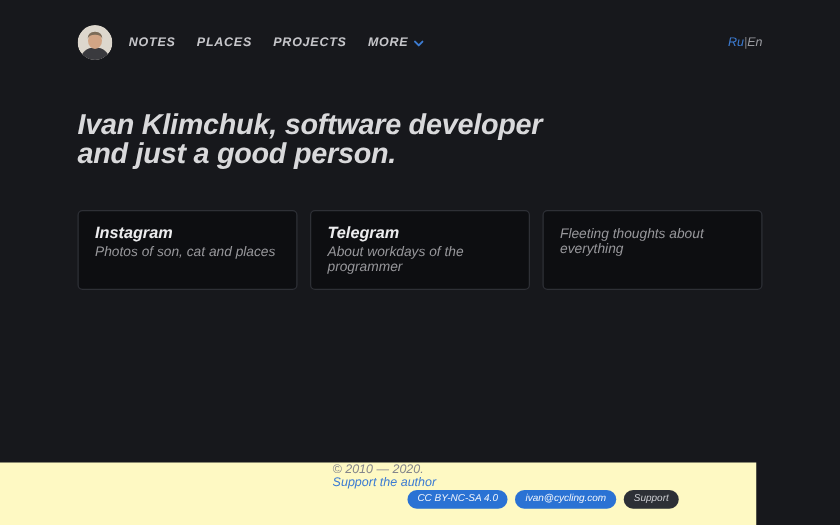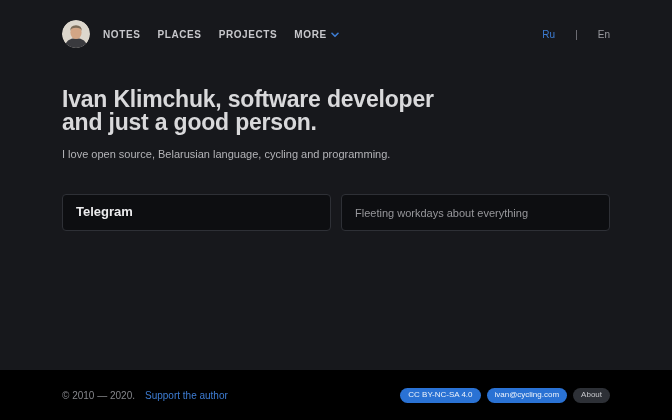--- a/index.html
+++ b/index.html
@@ -7,20 +7,21 @@
   body {
     font-family: "Liberation Sans", "DejaVu Sans", sans-serif;
     background: #17181c;
     position: relative;
     overflow: hidden;
   }
   .page {
     width: 672px; height: 420px;
     position: relative;
     background: #17181c;
+    font-style: italic;
   }
   
   .header {
     display: flex;
     align-items: center;
     padding: 20px 62px 0 62px;
   }
   .avatar {
     width: 28px; height: 28px;
     border-radius: 50%;
@@ -43,21 +44,21 @@
     display: flex;
     align-items: center;
     gap: 4px;
   }
   .chevron { display: inline-flex; margin-top: 1px; }
   .lang {
     margin-left: auto;
     font-size: 10px;
     color: #7d7e84;
     display: flex;
-    gap: 20px;
+    gap: 0;
     align-items: center;
   }
   .lang .lang-link { color: #3d7cd2; cursor: pointer; }
   .lang .lang-current { color: #9a9ba0; text-align: center; }
   
   .hero { padding: 40px 94px 0 62px; }
   .hero h1 {
     font-size: 23px;
     line-height: 23px;
     font-weight: bold;
@@ -91,25 +92,26 @@
   }
   .card-desc {
     margin-top: 3px;
     font-size: 11px;
     color: #97979b;
   }
   
   .footer {
     position: absolute;
     left: 0; bottom: 0;
-    width: 672px; height: 50px;
-    background: #000000;
+    width: 605px; height: 50px;
+    background: #fef9c3;
     display: flex;
     align-items: center;
     padding: 0 62px;
+    flex-direction: column;
   }
   .copyright {
     font-size: 10px;
     color: #85868b;
   }
   .support-link {
     font-size: 10px;
     color: #3d7cd2;
     margin-left: 10px;
     cursor: pointer;
@@ -170,35 +172,39 @@
       <span>|</span>
       <span class="lang-current">En</span>
     </div>
   </div>
 
   <div class="hero">
     <h1>
       <span>Ivan Klimchuk, software developer</span><br>
       <span>and just a good person.</span>
     </h1>
-    <div class="subtitle">I love open source, Belarusian language, cycling and programming.</div>
   </div>
 
   <div class="cards">
     <div class="card">
+      <div class="card-title">Instagram</div>
+      <div class="card-desc">Photos of son, cat and places</div>
+    </div>
+    <div class="card">
       <div class="card-title">Telegram</div>
+      <div class="card-desc">About workdays of the programmer</div>
     </div>
     <div class="card">
-      <div class="card-desc">Fleeting workdays about everything</div>
+      <div class="card-desc">Fleeting thoughts about everything</div>
     </div>
   </div>
 
   <div class="footer">
     <span class="copyright">© 2010 — 2020.</span>
     <span class="support-link">Support the author</span>
     <div class="badges">
       <span class="badge blue">CC BY-NC-SA 4.0</span>
       <span class="badge blue">ivan@cycling.com</span>
-      <span class="badge dark">About</span>
+      <span class="badge dark">Support</span>
     </div>
   </div>
 
 </div>
 
 </body></html>

